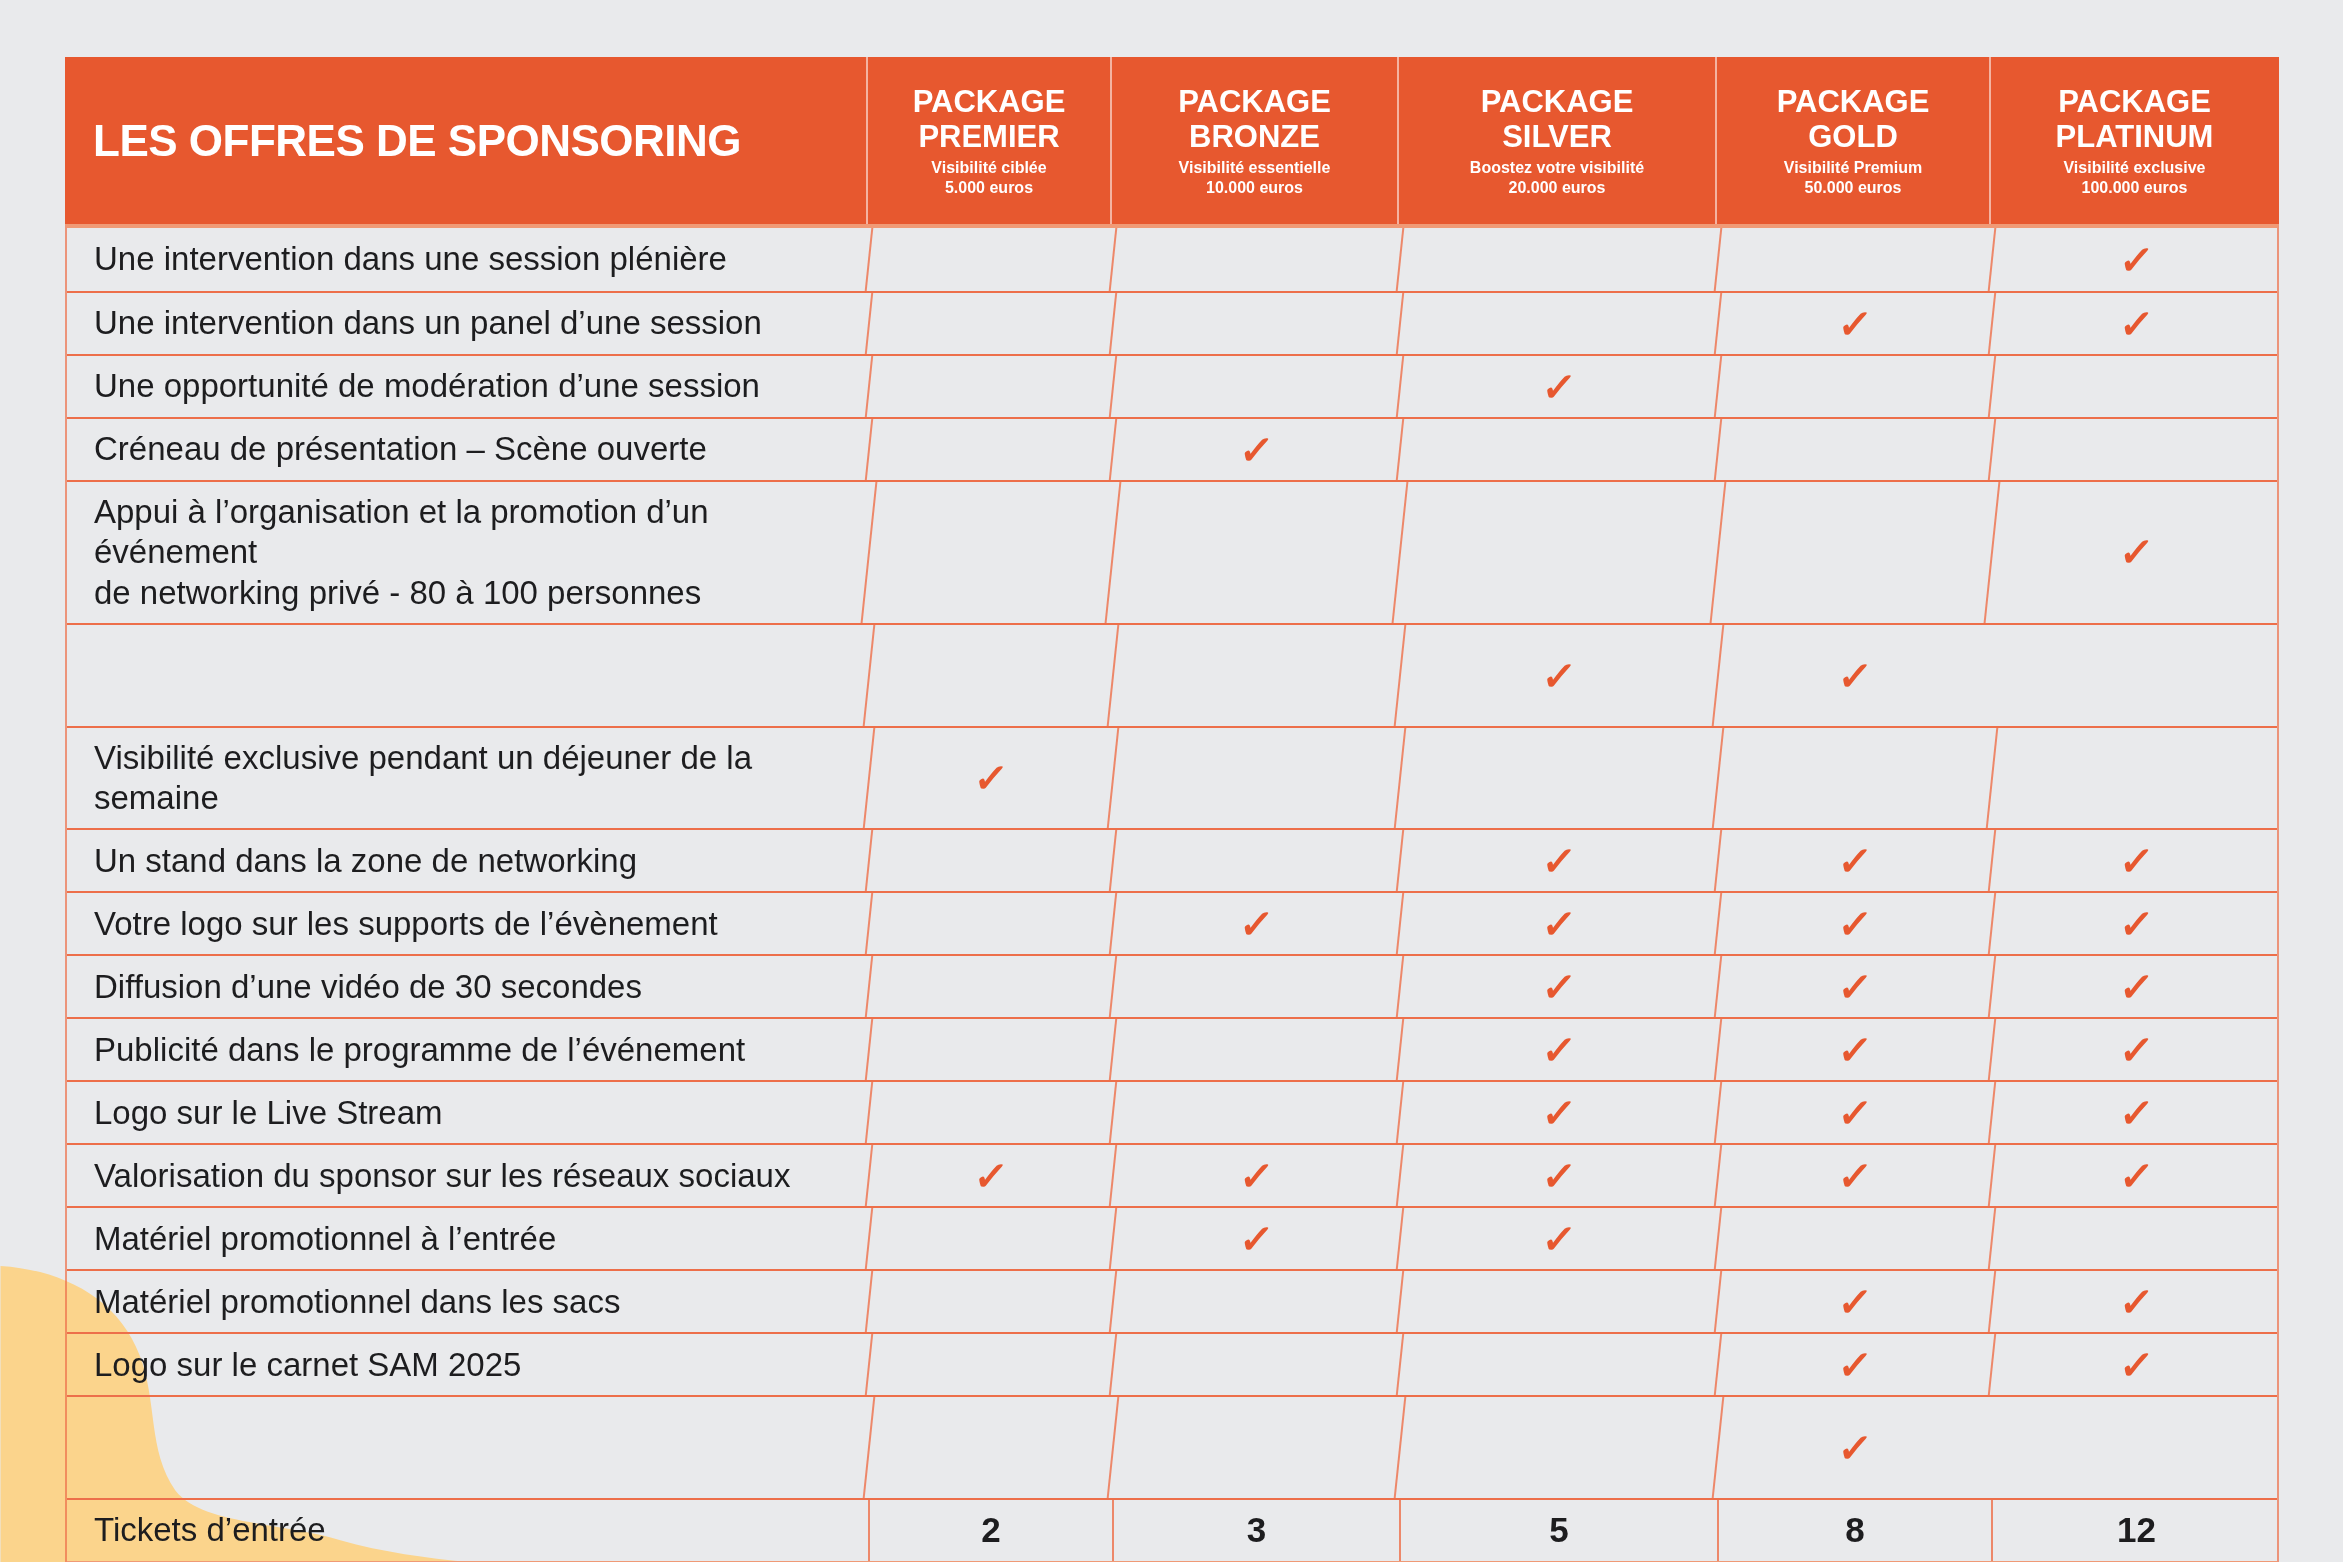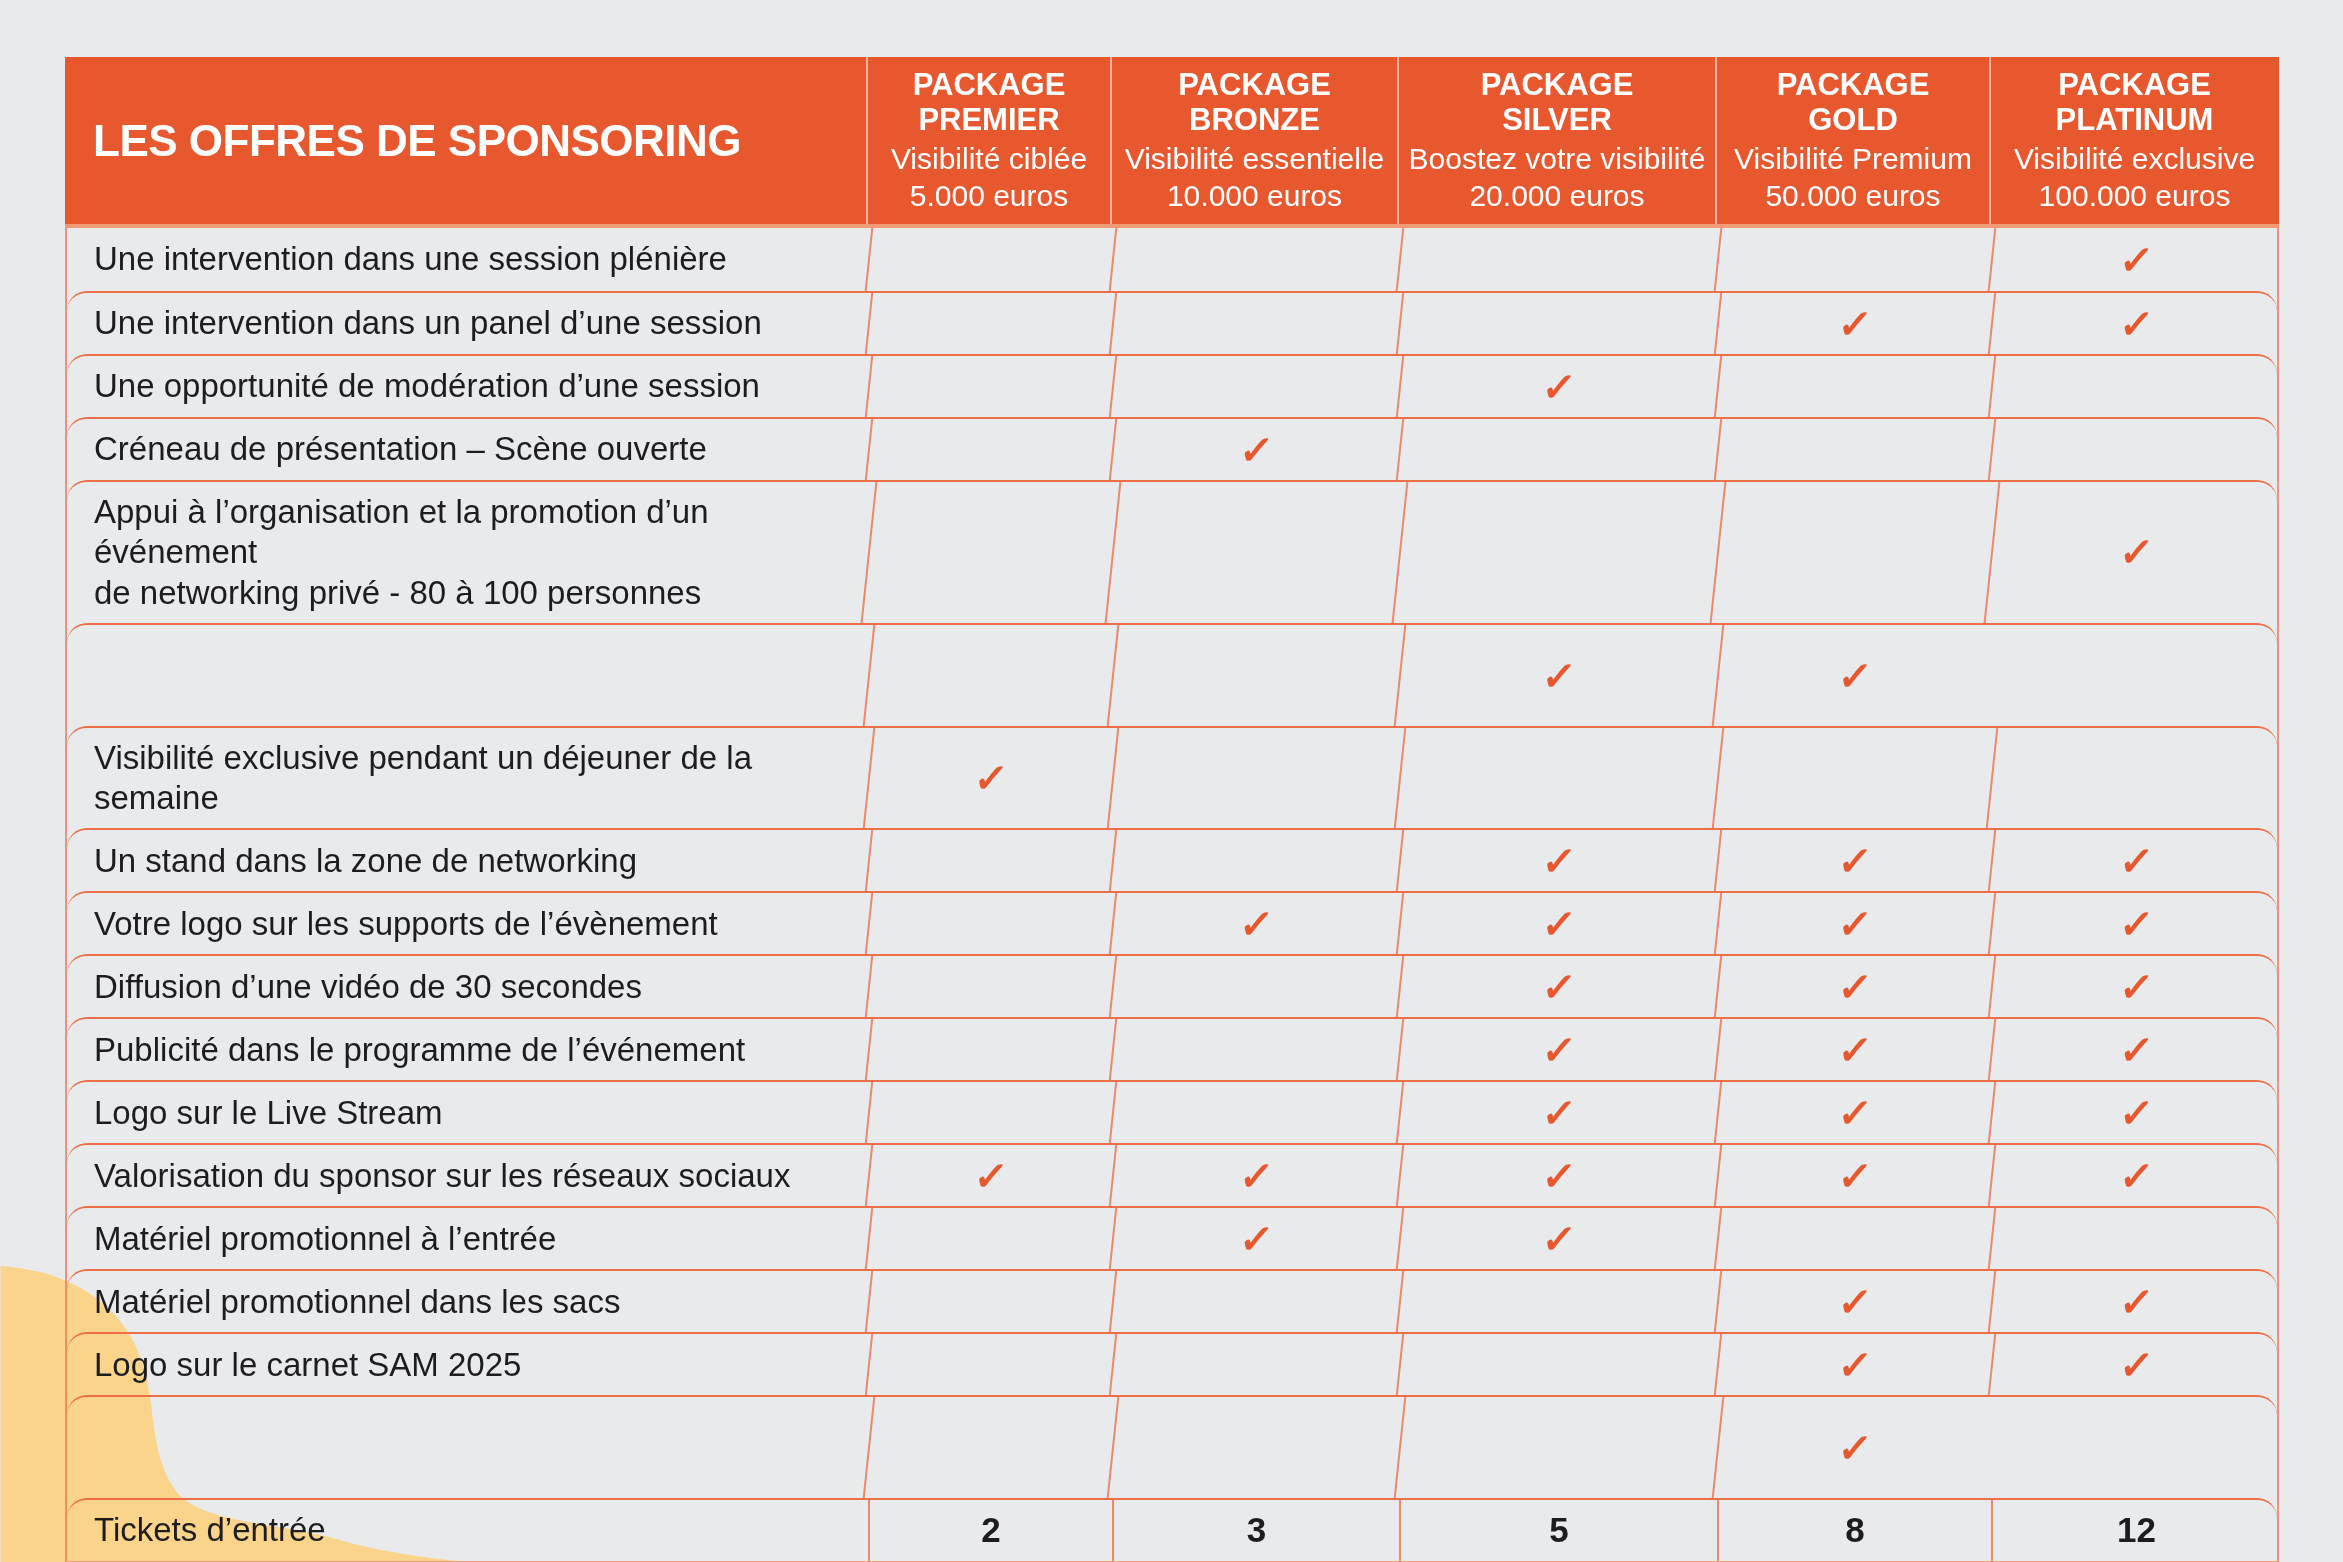--- a/index.html
+++ b/index.html
@@ -59,33 +59,33 @@
     font-weight:bold;
     letter-spacing:-0.5px;
     white-space:nowrap;
   }
   .pkg-name{
     font-size:31px;
     font-weight:bold;
     line-height:1.13;
   }
   .pkg-sub, .pkg-price{
-    font-size:30px;
-    font-weight:normal;
+    font-size:16px;
+    font-weight:bold;
     line-height:1.22;
   }
   .pkg-sub{margin-top:4px;}
   
   .tbody{
     border-left:2px solid rgba(237,111,74,.7);
     border-right:2px solid rgba(237,111,74,.7);
     border-top:4px solid var(--line-thick);
     border-bottom:6px solid var(--line-thick);
   }
-  .row{min-height:63px;border-radius:20px;}
+  .row{min-height:63px;}
   .row.tall{min-height:103px;}
   .row + .row{border-top:2px solid var(--line);}
   .row .cell{
     display:flex;
     align-items:center;
     justify-content:center;
   }
   .row .cell + .cell{border-left:2px solid rgba(237,111,74,.8);}
   .row .label{
     justify-content:flex-start;

